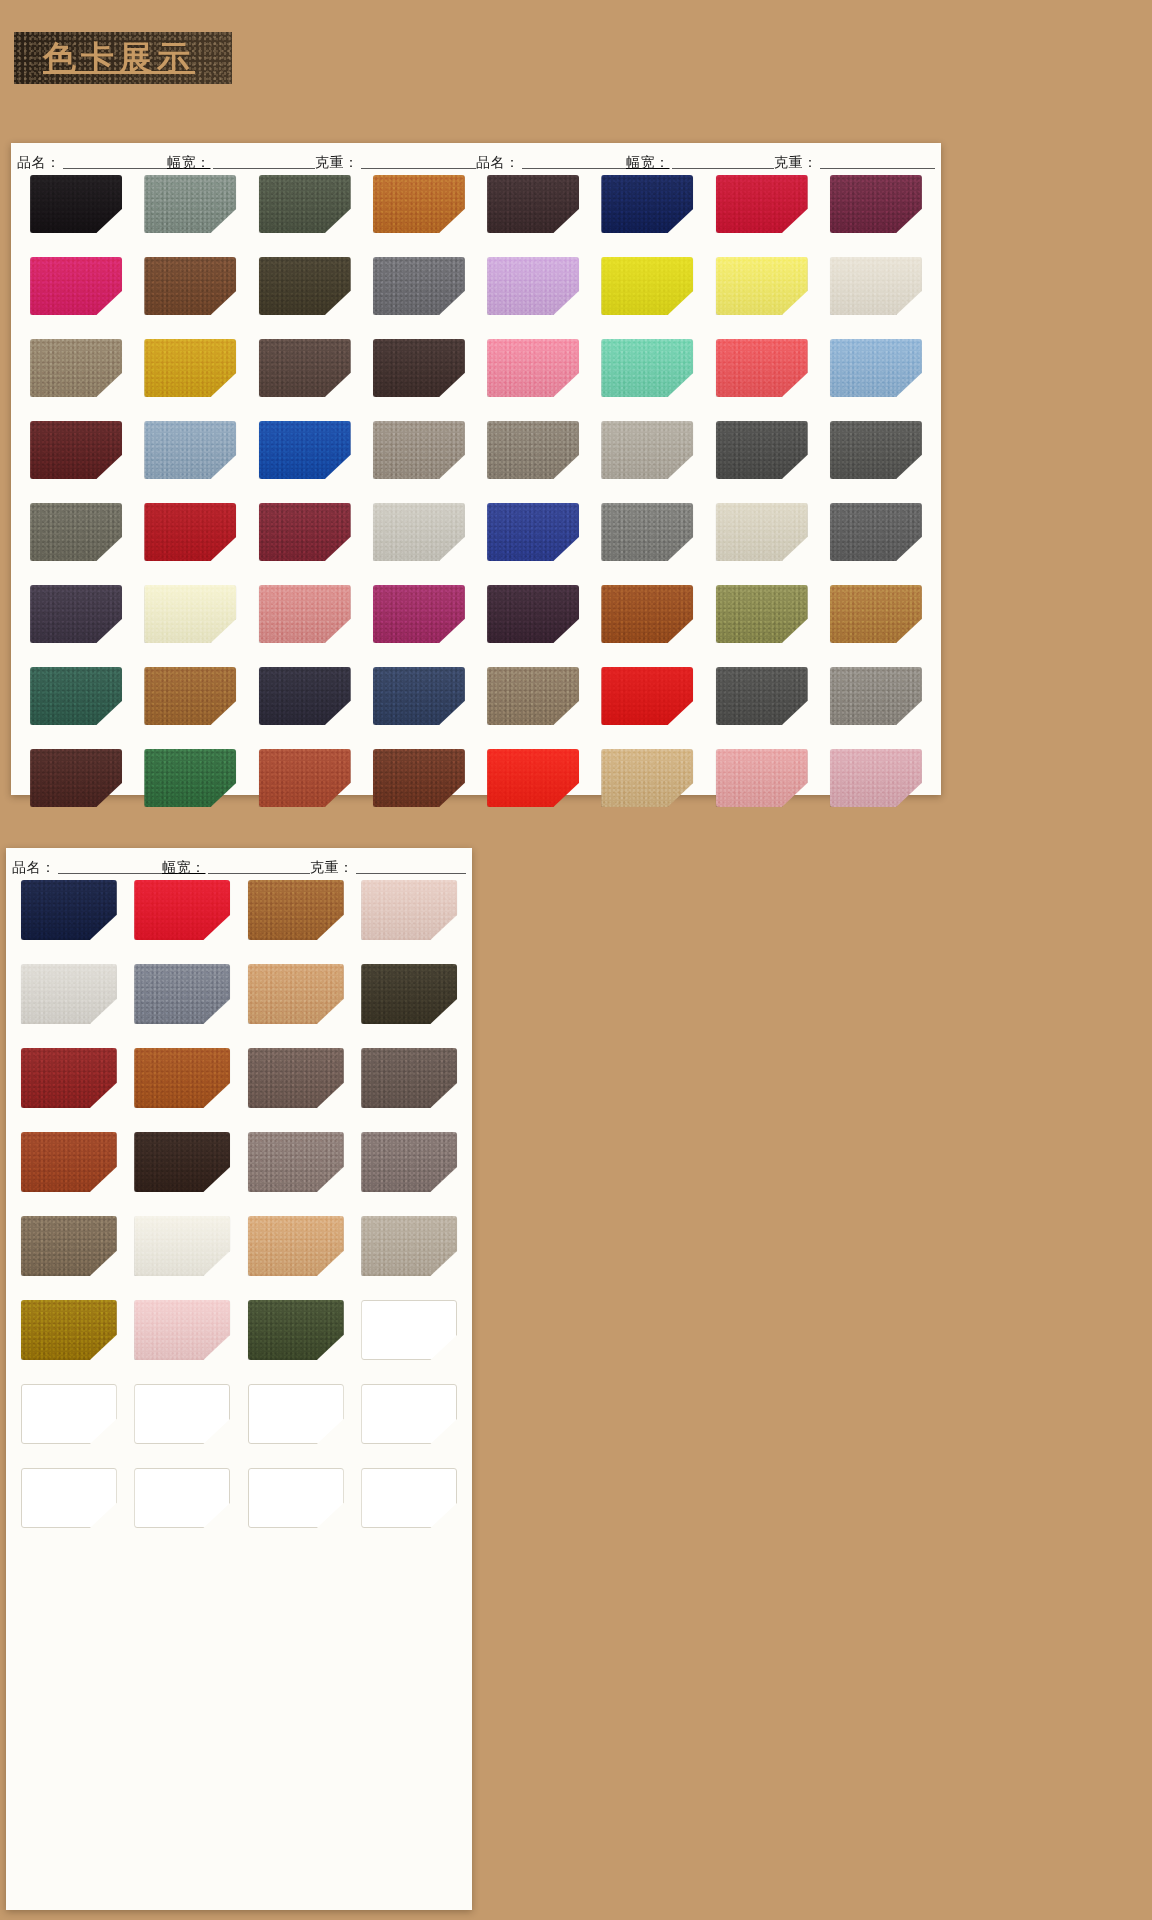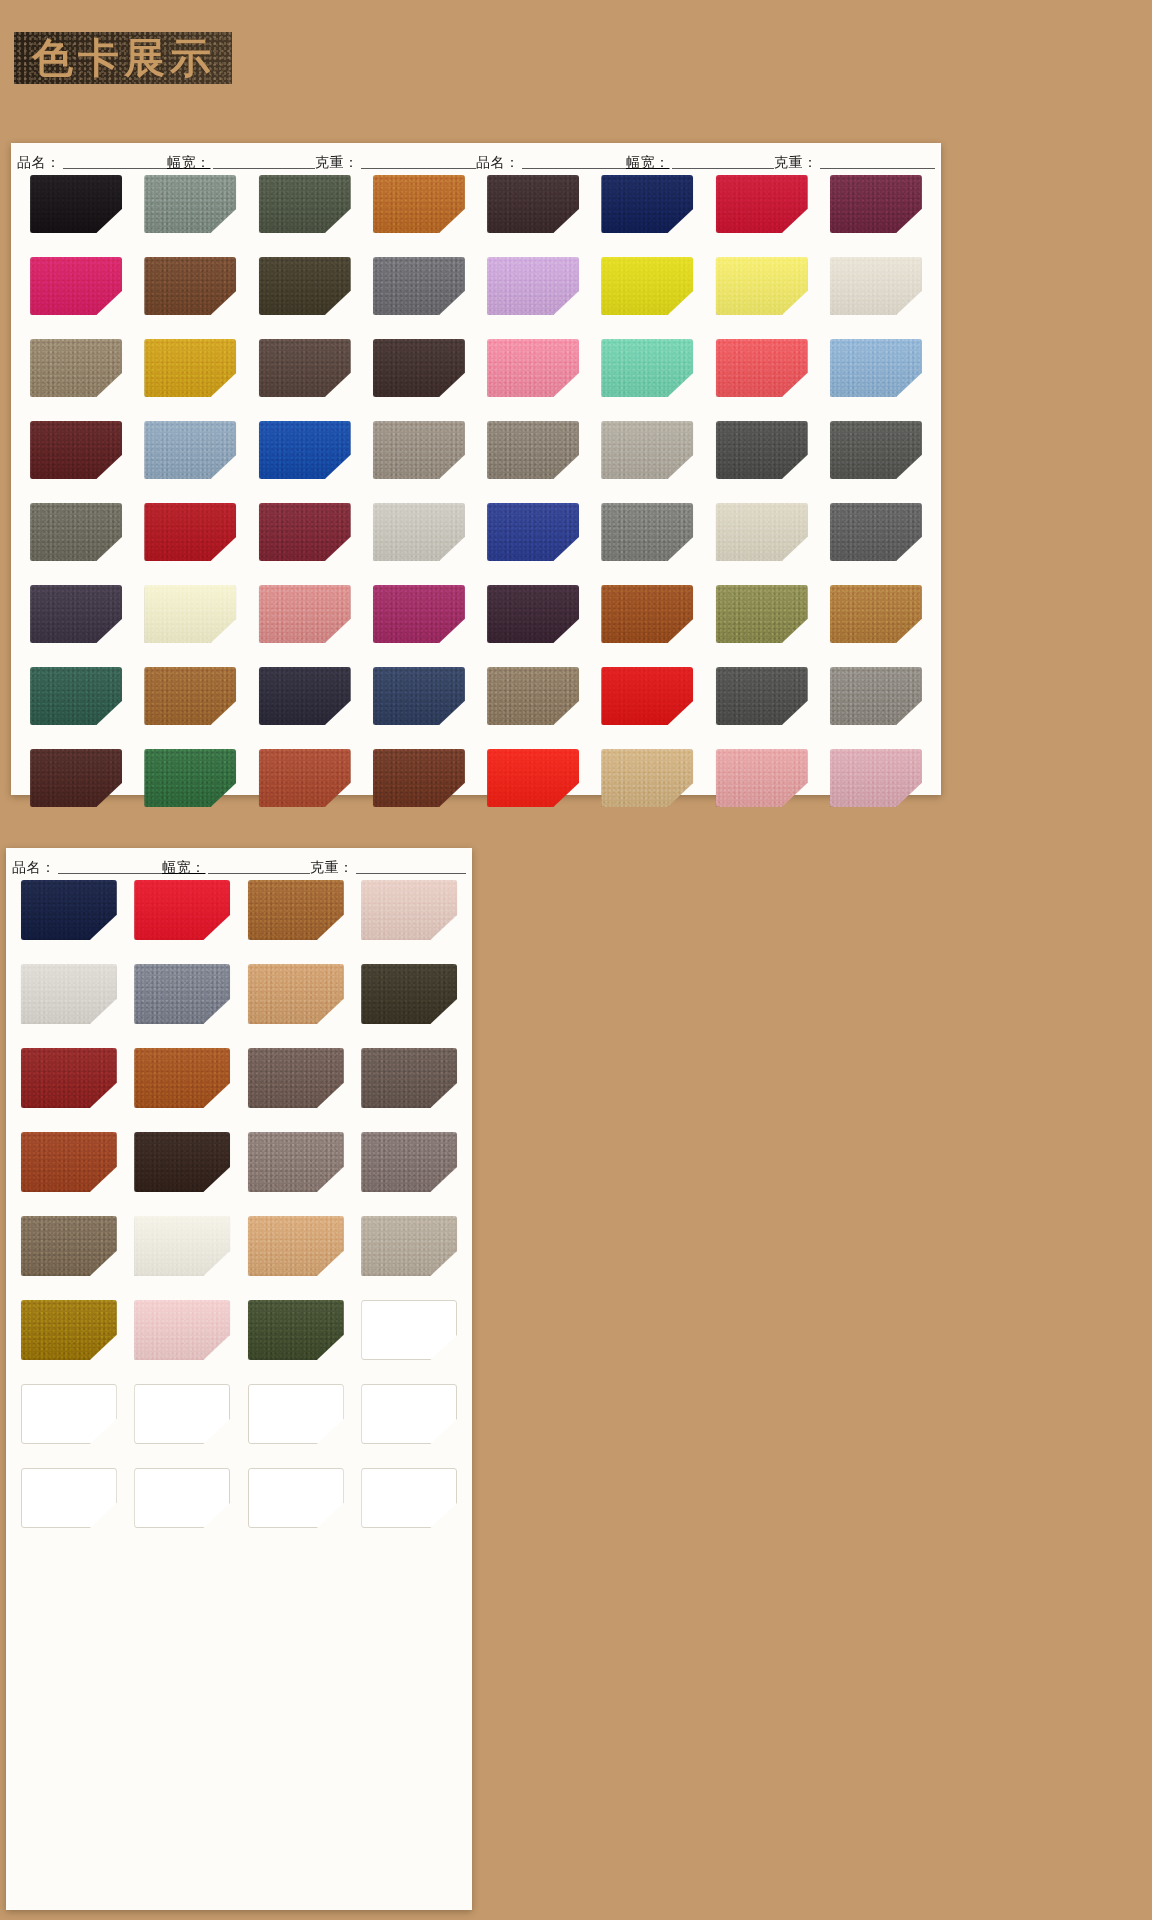--- a/index.html
+++ b/index.html
@@ -43,27 +43,28 @@
       radial-gradient(circle at 20% 30%, rgba(200,170,130,0.30) 0 1.2px, transparent 1.6px),
       radial-gradient(circle at 62% 70%, rgba(210,180,140,0.26) 0 1.2px, transparent 1.6px),
       radial-gradient(circle at 85% 20%, rgba(190,160,120,0.22) 0 1.2px, transparent 1.6px),
       linear-gradient(90deg, rgba(40,30,20,0.95), rgba(70,55,38,0.92));
     background-size: 5px 5px, 7px 7px, 6px 6px, 100% 100%;
     display: flex;
     align-items: center;
     overflow: hidden;
   }
   .title-text {
-    font-size: 41px;
+    font-size: 33px;
     font-weight: bold;
     letter-spacing: 5px;
     color: #c79a64;
-    padding-left: 18px;
+    padding-left: 29px;
     text-shadow: 0 0 2px rgba(60,40,20,0.8);
     white-space: nowrap;
+    text-decoration: underline;
   }
 
   
   .card {
     position: absolute;
     background: #fdfcf8;
     box-shadow: 0 2px 7px rgba(40,25,10,0.32);
   }
   #card-top    { left: 11px; top: 143px;  width: 930px; height: 652px; }
   #card-bottom { left: 6px;  top: 848px;  width: 466px; height: 1062px; }

